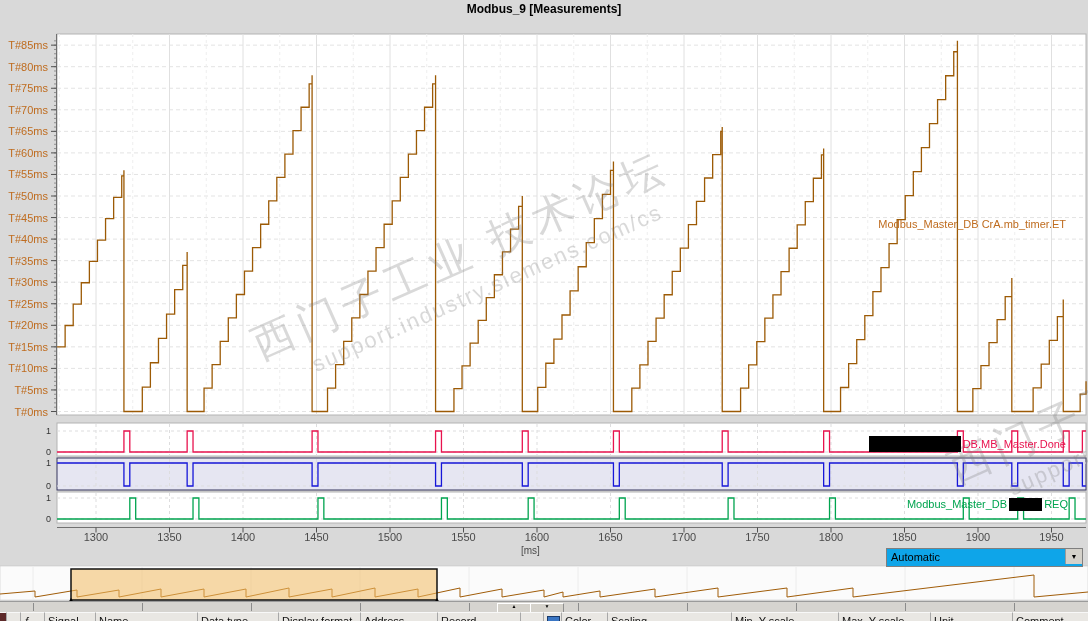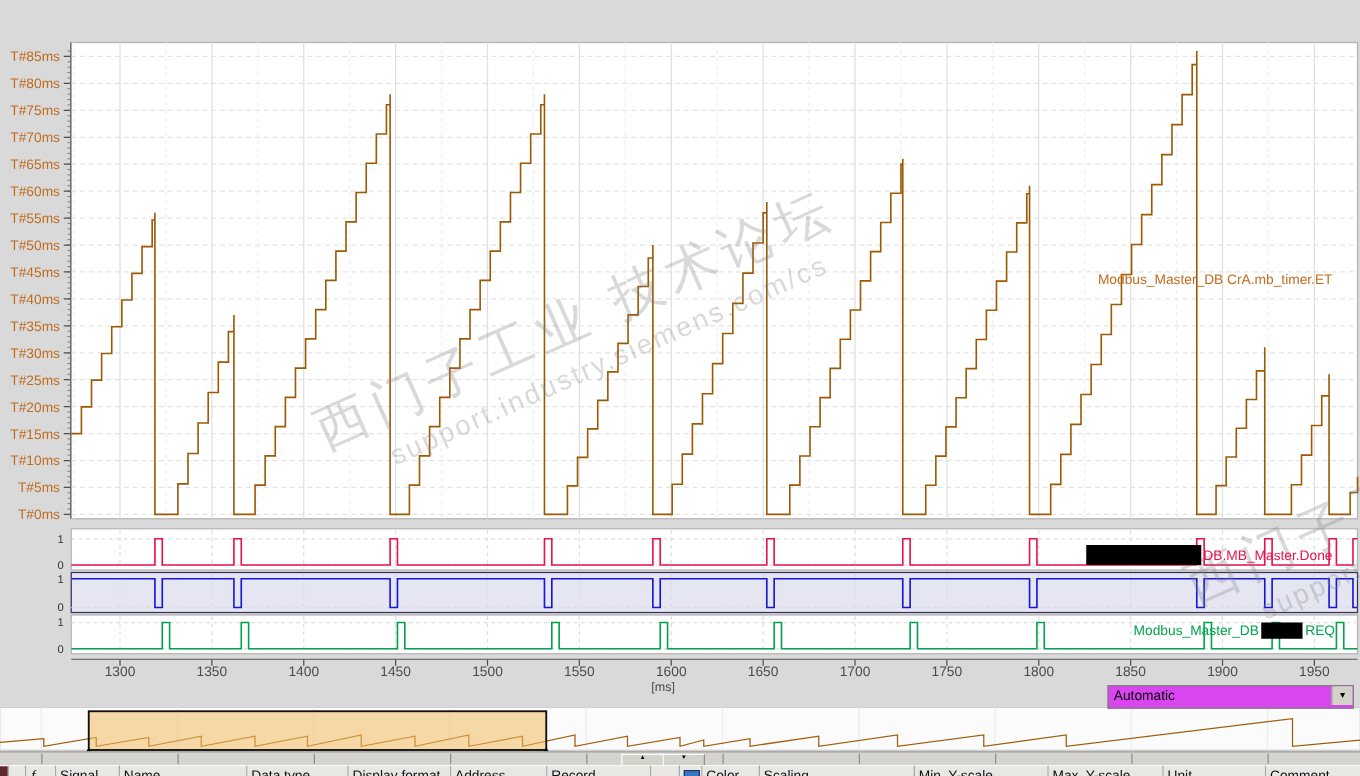--- a/index.html
+++ b/index.html
@@ -20,21 +20,21 @@
   .r1{width:92px;height:16px;vertical-align:-4px;margin-right:2px;}
   .r2{width:97px;height:15px;vertical-align:-4px;margin-right:2px;}
   .r3{width:33px;height:13px;vertical-align:-3px;margin:0 2px;}
   .xunit{position:absolute;left:521px;top:545px;width:80px;
          font-size:10px;color:#4b4b4b;}
   .wm{position:absolute;pointer-events:none;transform:rotate(-24deg);color:rgba(128,128,128,0.30);}
   .wm1{left:235px;top:200px;width:580px;}
   .wm2{left:935px;top:340px;width:500px;}
   .wm-l1{font-size:42px;letter-spacing:6px;white-space:nowrap;}
   .wm-l2{font-size:22px;letter-spacing:2px;margin-left:46px;white-space:nowrap;}
-  .dropdown{position:absolute;left:886px;top:548px;width:195px;height:17px;background:#d946ef;
+  .dropdown{position:absolute;left:886px;top:548px;width:195px;height:17px;background:#0ea5e9;
             border:1px solid #7f7f7f;font-size:11px;color:#000;}
   .dd-text{position:absolute;left:4px;top:2px;}
   .dd-btn{position:absolute;right:0;top:0;width:16px;height:15px;background:#d4d1ca;
           border-left:1px solid #9a9a9a;text-align:center;font-size:7px;line-height:15px;color:#000;}
   .ruler{position:absolute;left:0;top:601px;width:1088px;height:10px;background:#d6d4d0;
          border-top:1px solid #9b9b9b;}
   .rtick{position:absolute;top:1px;width:1px;height:8px;background:#8c8c8c;}
   .split{position:absolute;top:603px;width:32px;height:8px;background:#d5d2cb;
          border:1px solid #8f8f8f;border-top-color:#fff;border-left-color:#fff;
          font-size:5px;line-height:5px;padding:0;text-align:center;color:#000;}
@@ -43,20 +43,21 @@
   .th{box-sizing:border-box;background:#e9e7e3;border-right:1px solid #a8a8a8;
       border-top:1px solid #f8f8f8;font-size:11px;color:#111;padding:2px 3px 0;
       overflow:hidden;white-space:nowrap;}
   .th-dark{background:#5e2a2a;}
   .th-icon{width:11px;height:9px;background:#3a76c4;border:1px solid #1a3a6a;margin-top:1px;}
 </style>
 </head>
 <body>
 
 <div class="screen">
+  <div class="title">Modbus_9 [Measurements]</div>
 
   <svg id="gfx" width="1088" height="621">
       <rect x="57" y="34" width="1029" height="381" fill="#fff" stroke="#b4b4b4" stroke-width="1"></rect>
       <rect x="57" y="423" width="1029" height="33" fill="#fff" stroke="#b4b4b4" stroke-width="1"></rect>
       <rect x="57" y="458" width="1029" height="32" fill="#e6e6f2" stroke="#34345c" stroke-width="1"></rect>
       <rect x="57" y="492" width="1029" height="31" fill="#fff" stroke="#b4b4b4" stroke-width="1"></rect>
       <path d="M57,411.5H1086M57,389.95H1086M57,368.4H1086M57,346.85H1086M57,325.3H1086M57,303.75H1086M57,282.20000000000005H1086M57,260.65H1086M57,239.10000000000002H1086M57,217.55H1086M57,196.00000000000003H1086M57,174.45000000000002H1086M57,152.90000000000003H1086M57,131.35000000000002H1086M57,109.80000000000001H1086M57,88.25000000000006H1086M57,66.70000000000005H1086M57,45.150000000000034H1086" stroke="#e3e3e3" stroke-width="1" stroke-dasharray="4 3" fill="none"></path>
       <path d="M59.25,34V415M132.75,34V415M206.25,34V415M279.75,34V415M353.25,34V415M426.75,34V415M500.25,34V415M573.75,34V415M647.25,34V415M720.75,34V415M794.25,34V415M867.75,34V415M941.25,34V415M1014.75,34V415" stroke="#eeeeee" stroke-width="1" stroke-dasharray="3 3" fill="none"></path>
       <path d="M96,34V415M169.5,34V415M243,34V415M316.5,34V415M390,34V415M463.5,34V415M537,34V415M610.5,34V415M684,34V415M757.5,34V415M831,34V415M904.5,34V415M978,34V415M1051.5,34V415" stroke="#e0e0e0" stroke-width="1" fill="none"></path>
       <path d="M96,424V455M96,459V489M96,493V522M169.5,424V455M169.5,459V489M169.5,493V522M243,424V455M243,459V489M243,493V522M316.5,424V455M316.5,459V489M316.5,493V522M390,424V455M390,459V489M390,493V522M463.5,424V455M463.5,459V489M463.5,493V522M537,424V455M537,459V489M537,493V522M610.5,424V455M610.5,459V489M610.5,493V522M684,424V455M684,459V489M684,493V522M757.5,424V455M757.5,459V489M757.5,493V522M831,424V455M831,459V489M831,493V522M904.5,424V455M904.5,459V489M904.5,493V522M978,424V455M978,459V489M978,493V522M1051.5,424V455M1051.5,459V489M1051.5,493V522M57,431H1086M57,452H1086M57,463H1086M57,486H1086M57,498H1086M57,519H1086" stroke="#ddddde" stroke-width="1" stroke-dasharray="3 3" fill="none"></path>

